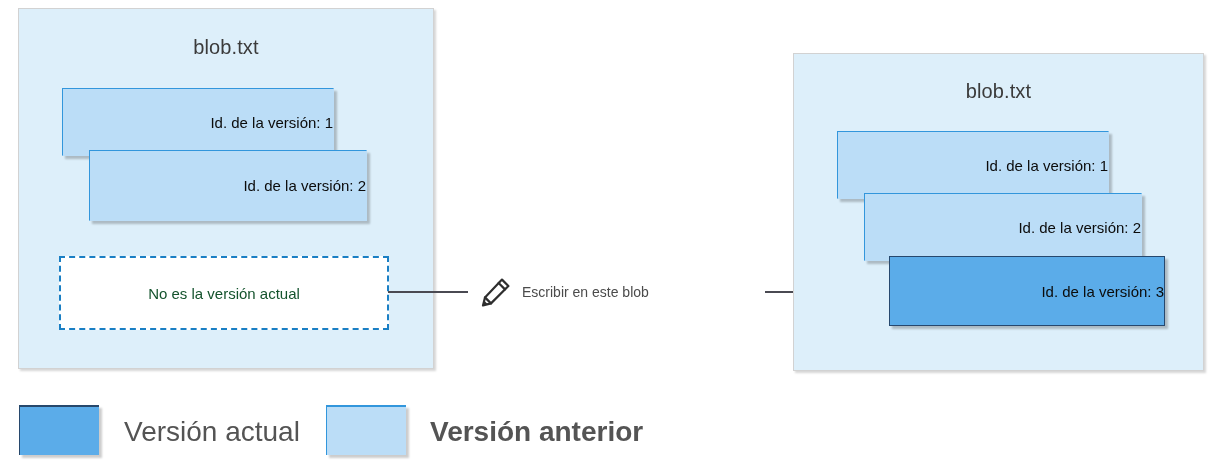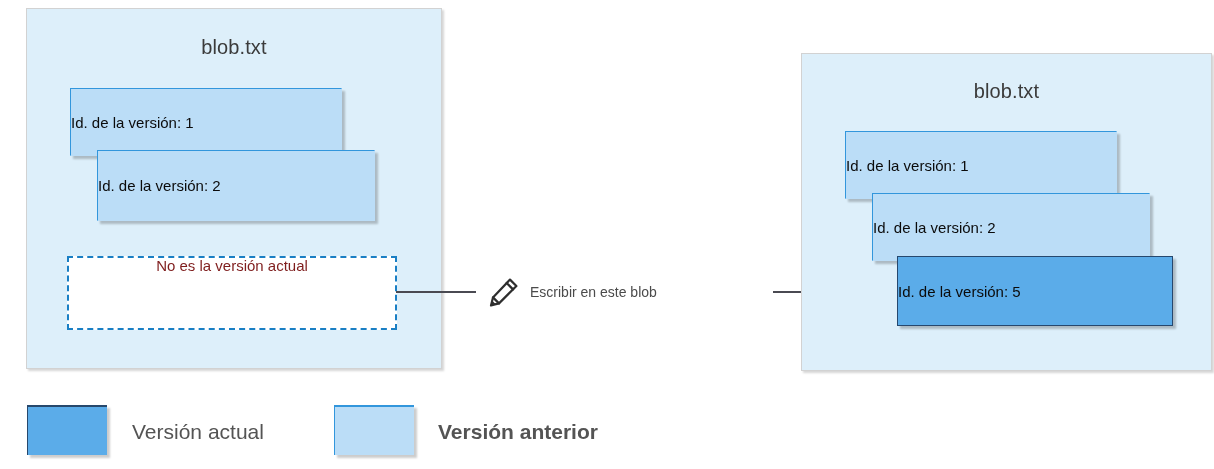--- a/index.html
+++ b/index.html
@@ -11,21 +11,21 @@
     width: 1214px;
     height: 469px;
     position: relative;
     overflow: hidden;
     font-family: "Liberation Sans", sans-serif;
     -webkit-font-smoothing: antialiased;
   }
 
   .stage {
     position: absolute;
-    left: 16px; top: 0;
+    left: 8px; top: 0;
     width: 1102px;
     height: 469px;
   }
 
   
   .blob-panel {
     position: absolute;
     background: #ddeffa;
     border: 1px solid #d2d2d2;
     box-shadow: 2px 2px 2px rgba(0,0,0,0.16);
@@ -56,21 +56,21 @@
     border-top: 1px solid #3296dc;
     border-left: 1px solid #3296dc;
     border-right: 1px solid #bbddf7;
     border-bottom: 1px solid #bbddf7;
     box-shadow: 3px 3px 2px rgba(0,0,0,0.22);
     color: #0b0b0b;
     font-size: 15px;
     line-height: 1;
     display: flex;
     align-items: center;
-    justify-content: flex-start;
+    justify-content: flex-end;
     white-space: nowrap;
   }
   .version-card.current {
     background: #5bace9;
     border-top: 1px solid #26486e;
     border-left: 1px solid #26486e;
     border-right: 1px solid #26486e;
     border-bottom: 1px solid #26486e;
   }
 
@@ -87,23 +87,23 @@
   .dashed-box {
     position: absolute;
     left: 40px;
     top: 247px;
     width: 330px;
     height: 74px;
     box-sizing: border-box;
     background: #ffffff;
     border: 2px dashed #1a7fc4;
     display: flex;
-    align-items: flex-start;
+    align-items: center;
     justify-content: center;
-    color: #7f1d1d;
+    color: #14532d;
     font-size: 15px;
     line-height: 1;
     white-space: nowrap;
   }
 
   
   .connector-line {
     position: absolute;
     height: 2px;
     background: #4a4a52;
@@ -155,21 +155,21 @@
   }
   #swatch-previous {
     left: 318px; top: 405px;
     background: #bbddf7;
     border-top: 2px solid #3296dc;
     border-left: 1px solid #3296dc;
   }
   .legend-label {
     position: absolute;
     color: #545454;
-    font-size: 21px;
+    font-size: 28px;
     line-height: 25px;
     white-space: nowrap;
   }
   #label-current  { left: 116px; top: 419px; }
   #label-previous { left: 422px; top: 419px; font-weight: bold; }
 </style>
 </head>
 <body>
 
 <div class="stage">
@@ -213,21 +213,21 @@
 
     <div class="version-card" id="rcard1">
       <span>Id. de la versión: 1</span>
     </div>
 
     <div class="version-card" id="rcard2">
       <span>Id. de la versión: 2</span>
     </div>
 
     <div class="version-card current" id="rcard3">
-      <span>Id. de la versión: 5</span>
+      <span>Id. de la versión: 3</span>
     </div>
   </div>
 
   <div class="legend-swatch" id="swatch-current"></div>
   <div class="legend-label" id="label-current">Versión actual</div>
 
   <div class="legend-swatch" id="swatch-previous"></div>
   <div class="legend-label" id="label-previous">Versión anterior</div>
 
 </div>

